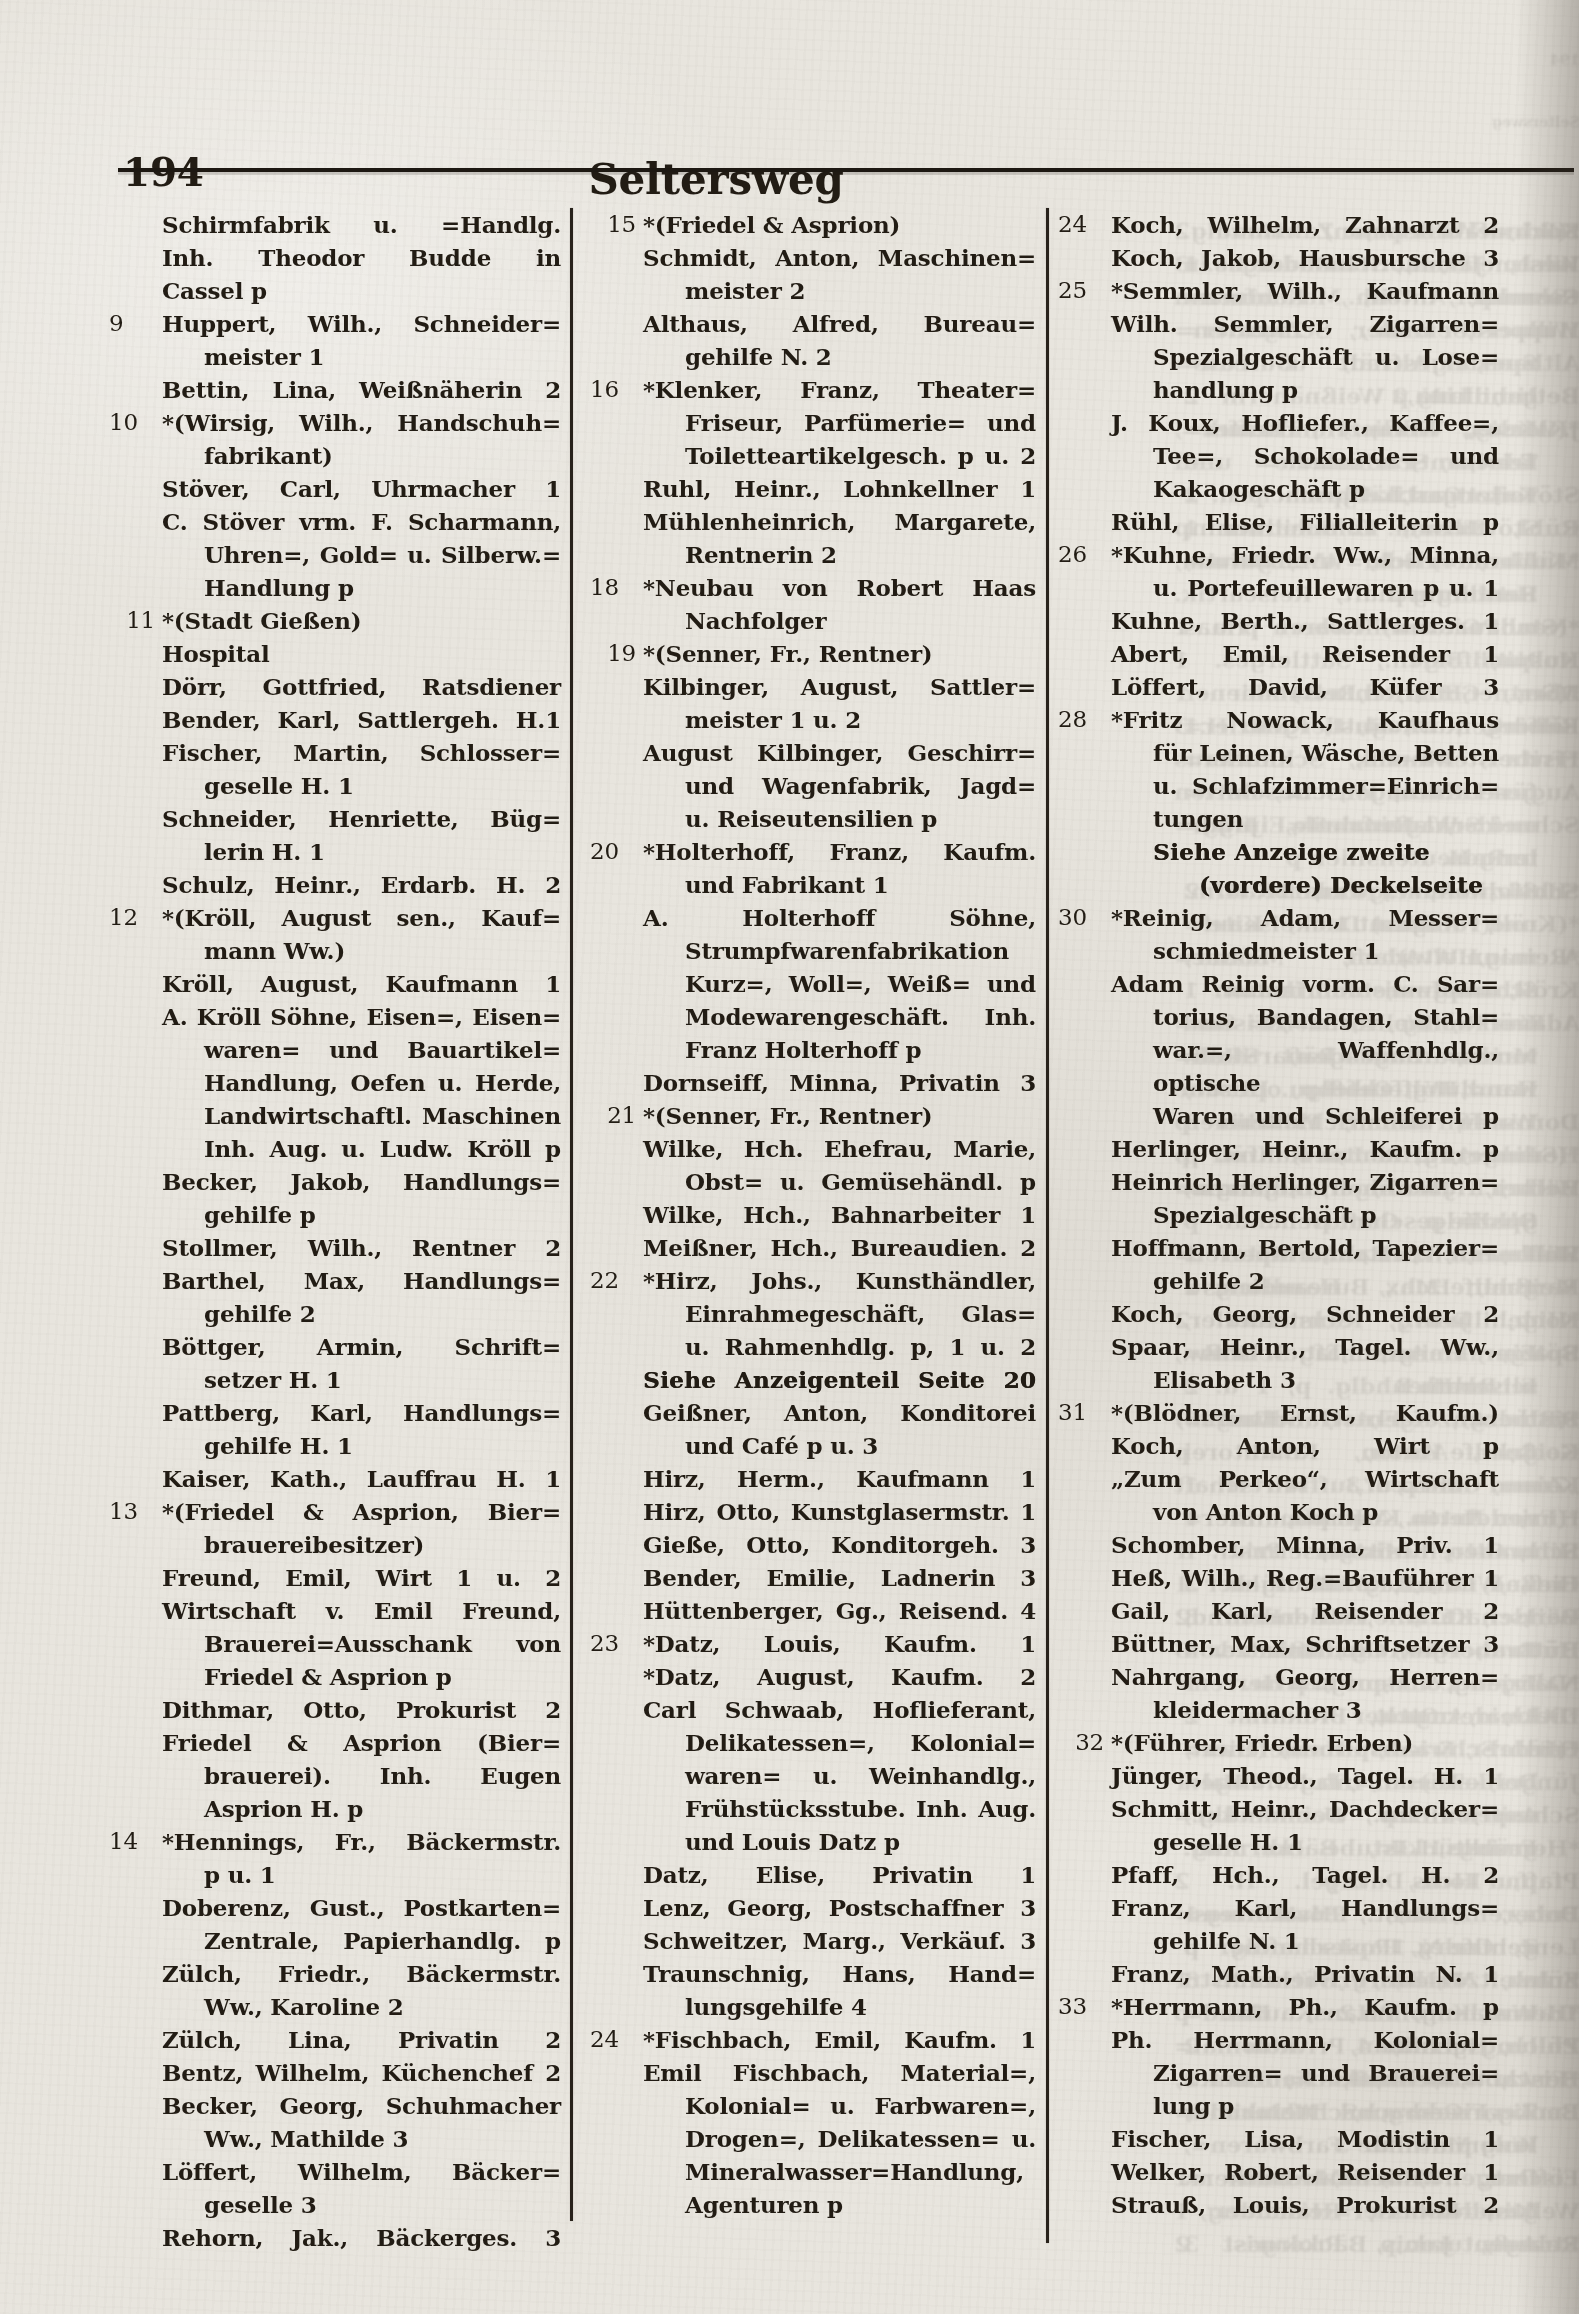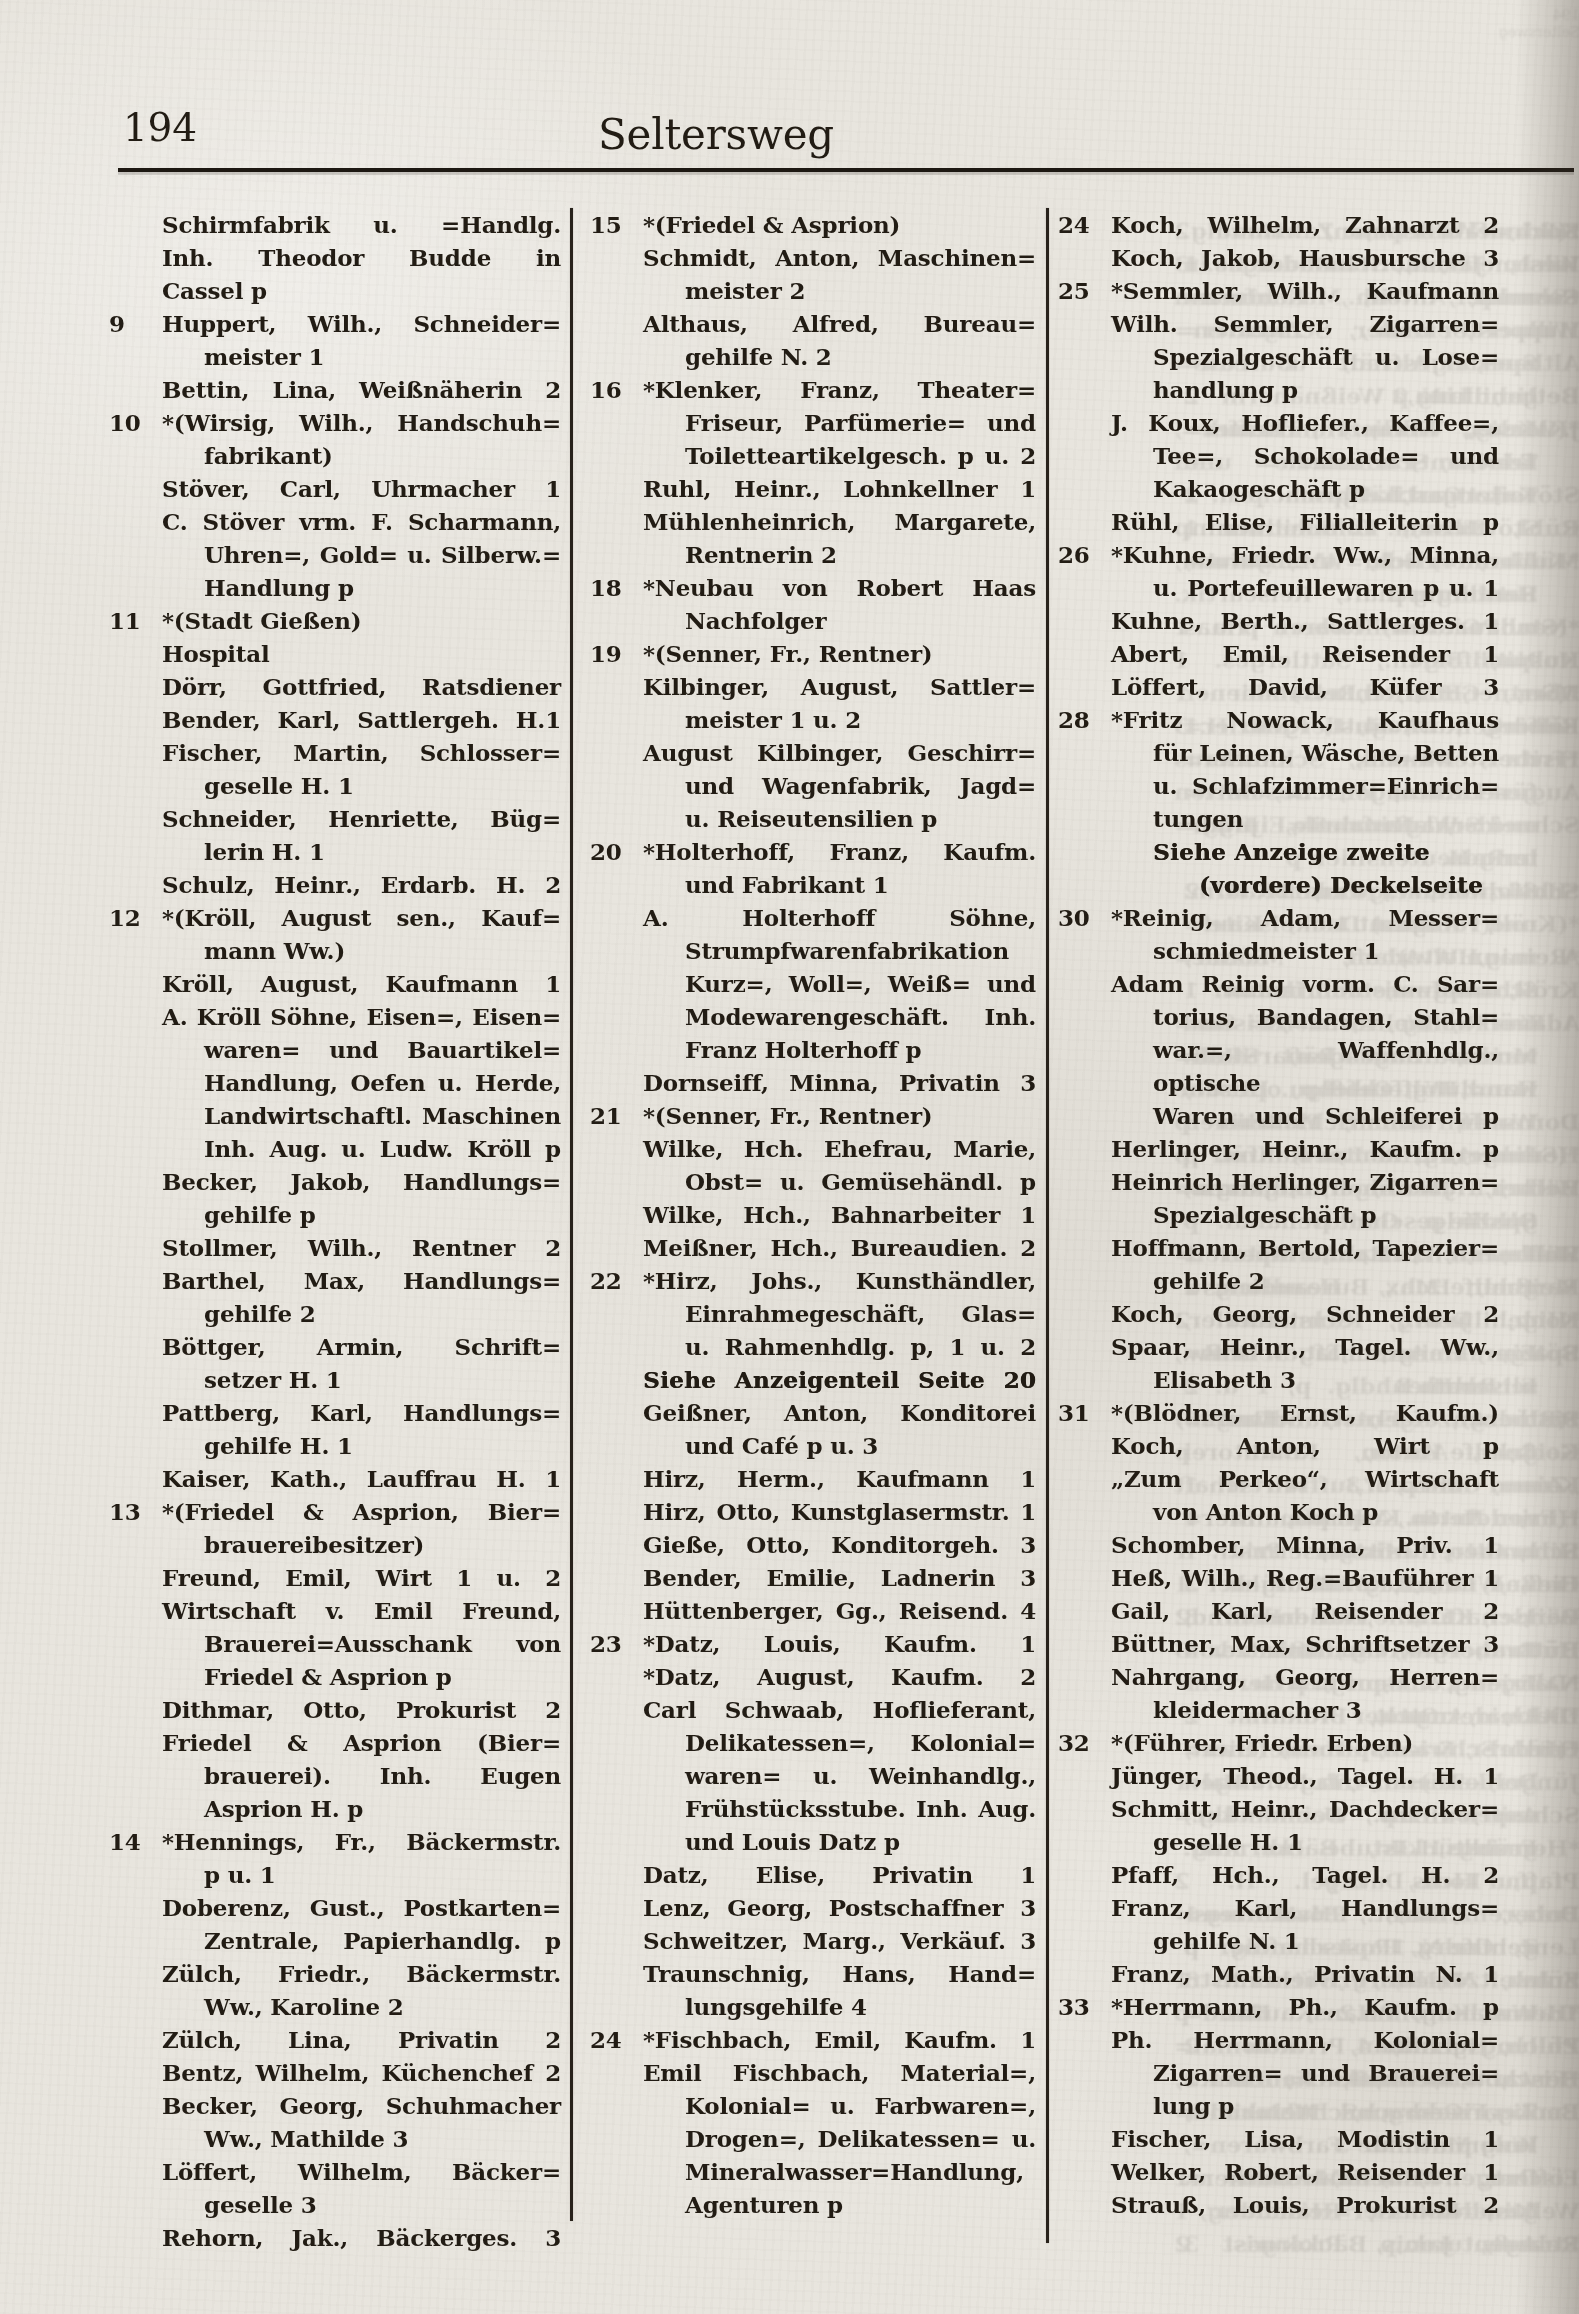--- a/index.html
+++ b/index.html
@@ -28,21 +28,21 @@
     pointer-events:none;
   }
   #scan::before{
     content:"";position:absolute;inset:0;
     background:
       repeating-linear-gradient(93deg, rgba(90,82,70,.025) 0 2.8px, transparent 2.8px 8.3px),
       repeating-linear-gradient(2deg, rgba(90,82,70,.02) 0 1.8px, transparent 1.8px 10px);
     pointer-events:none;
   }
 
-  .fr{color:var(--ink);font-weight:400;letter-spacing:-0.2px;}
+  .fr{color:var(--ink);font-weight:700;letter-spacing:-0.2px;margin-top:45px;}
 
   #page-number{
     position:absolute;left:123px;top:108px;font-size:39px;line-height:1;
   }
   #street-title{
     position:absolute;left:716px;top:114px;transform:translateX(-50%);
     font-size:42px;line-height:1;white-space:nowrap;
   }
   #header-rule{
     position:absolute;left:118px;top:168px;width:1456px;height:3.7px;
@@ -64,22 +64,22 @@
     position:relative;display:block;width:100%;box-sizing:border-box;
     font-size:23px;line-height:33px;min-height:33px;
     color:var(--ink);font-weight:700;letter-spacing:-0.2px;
     white-space:normal;overflow:visible;
   }
   .line.i1{padding-left:42px;}
   .line.i2{padding-left:88px;}
   .line.j{text-align:justify;text-align-last:justify;}
   .line.b .t{letter-spacing:0.3px;text-shadow:0.6px 0 0 var(--ink);}
   .num{
-    position:absolute;left:-53px;top:0;width:46px;text-align:left;
-    font-weight:700;
+    position:absolute;left:-53px;top:0;width:46px;text-align:right;
+    font-weight:400;
   }
 
   
   #ghost{
     position:absolute;inset:0;
     transform:scaleX(-1) translateY(6.4px);
     opacity:.115;filter:blur(1.3px);
     pointer-events:none;
   }
   #ghost *{color:#55504a !important;text-shadow:none !important;}

